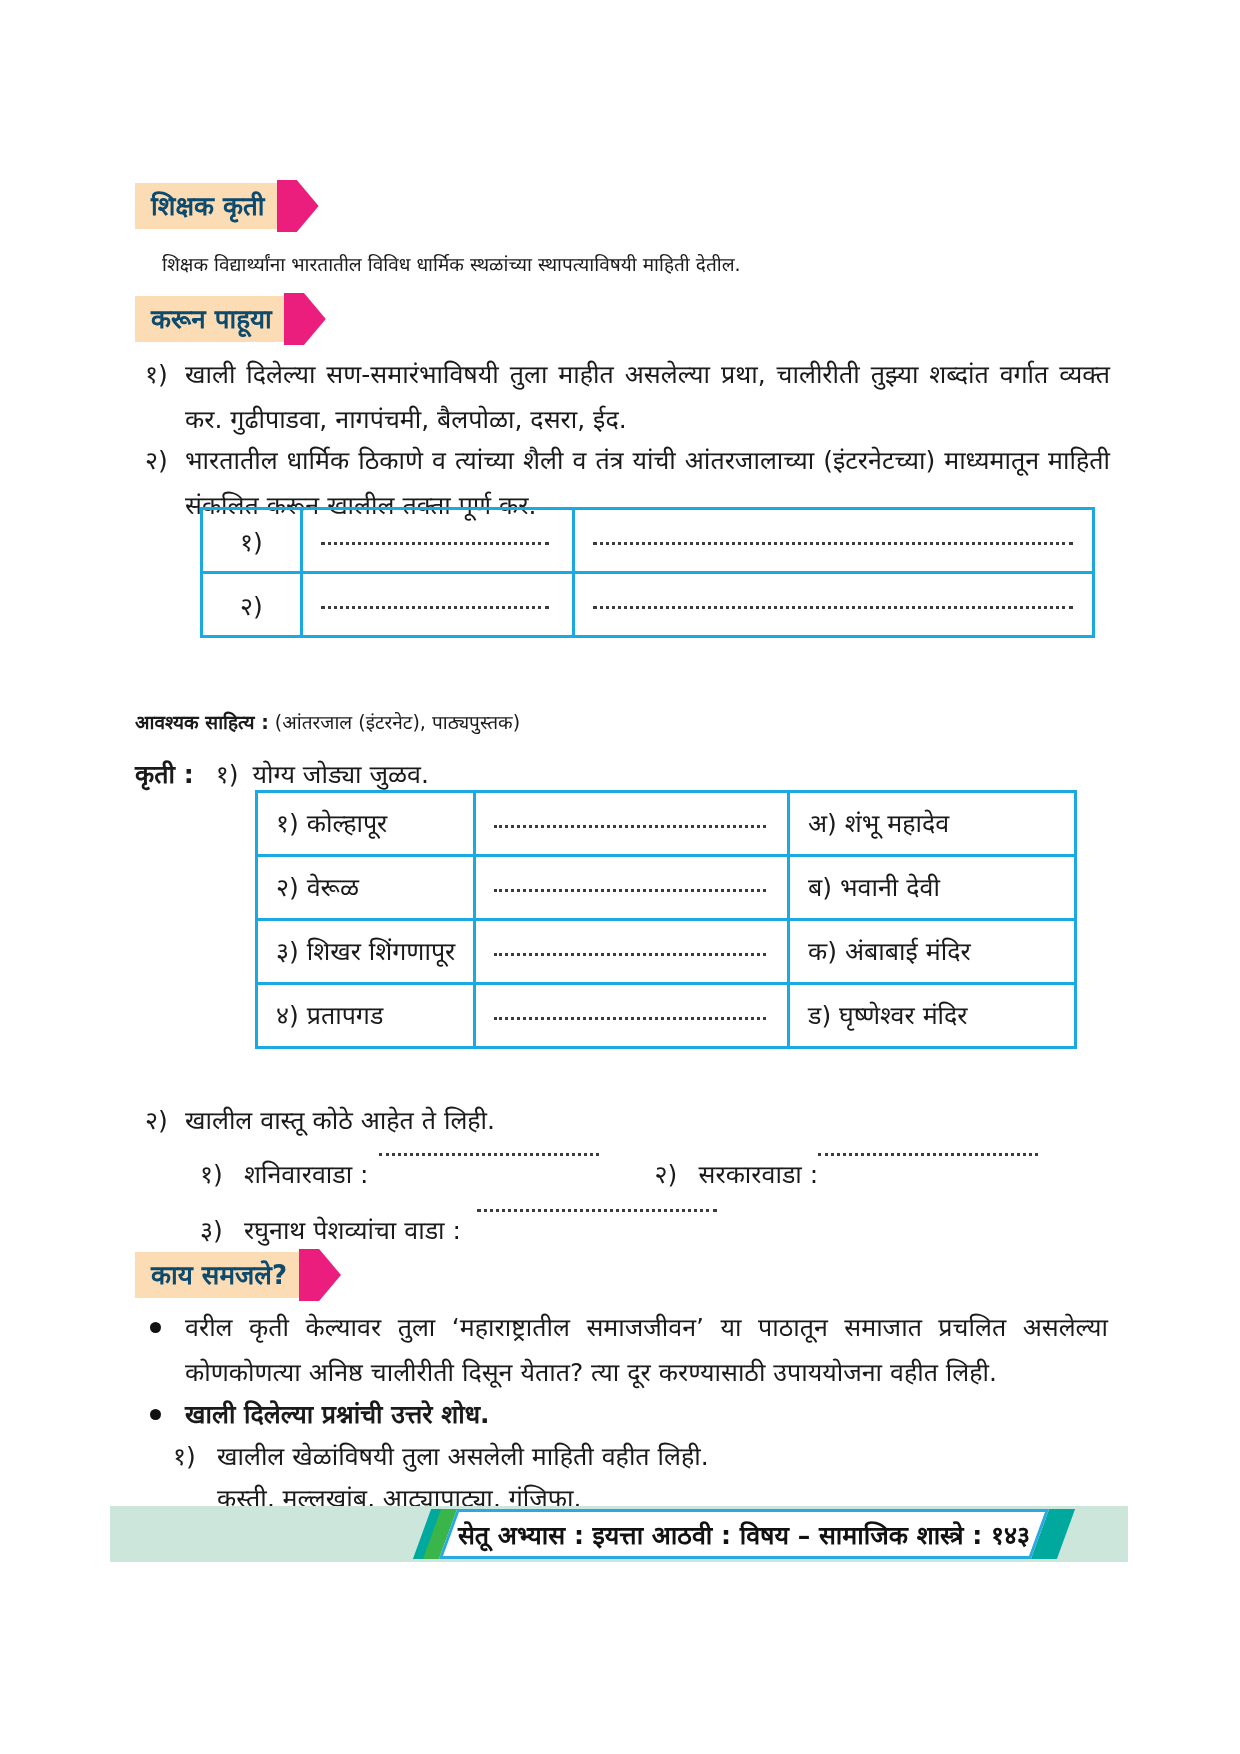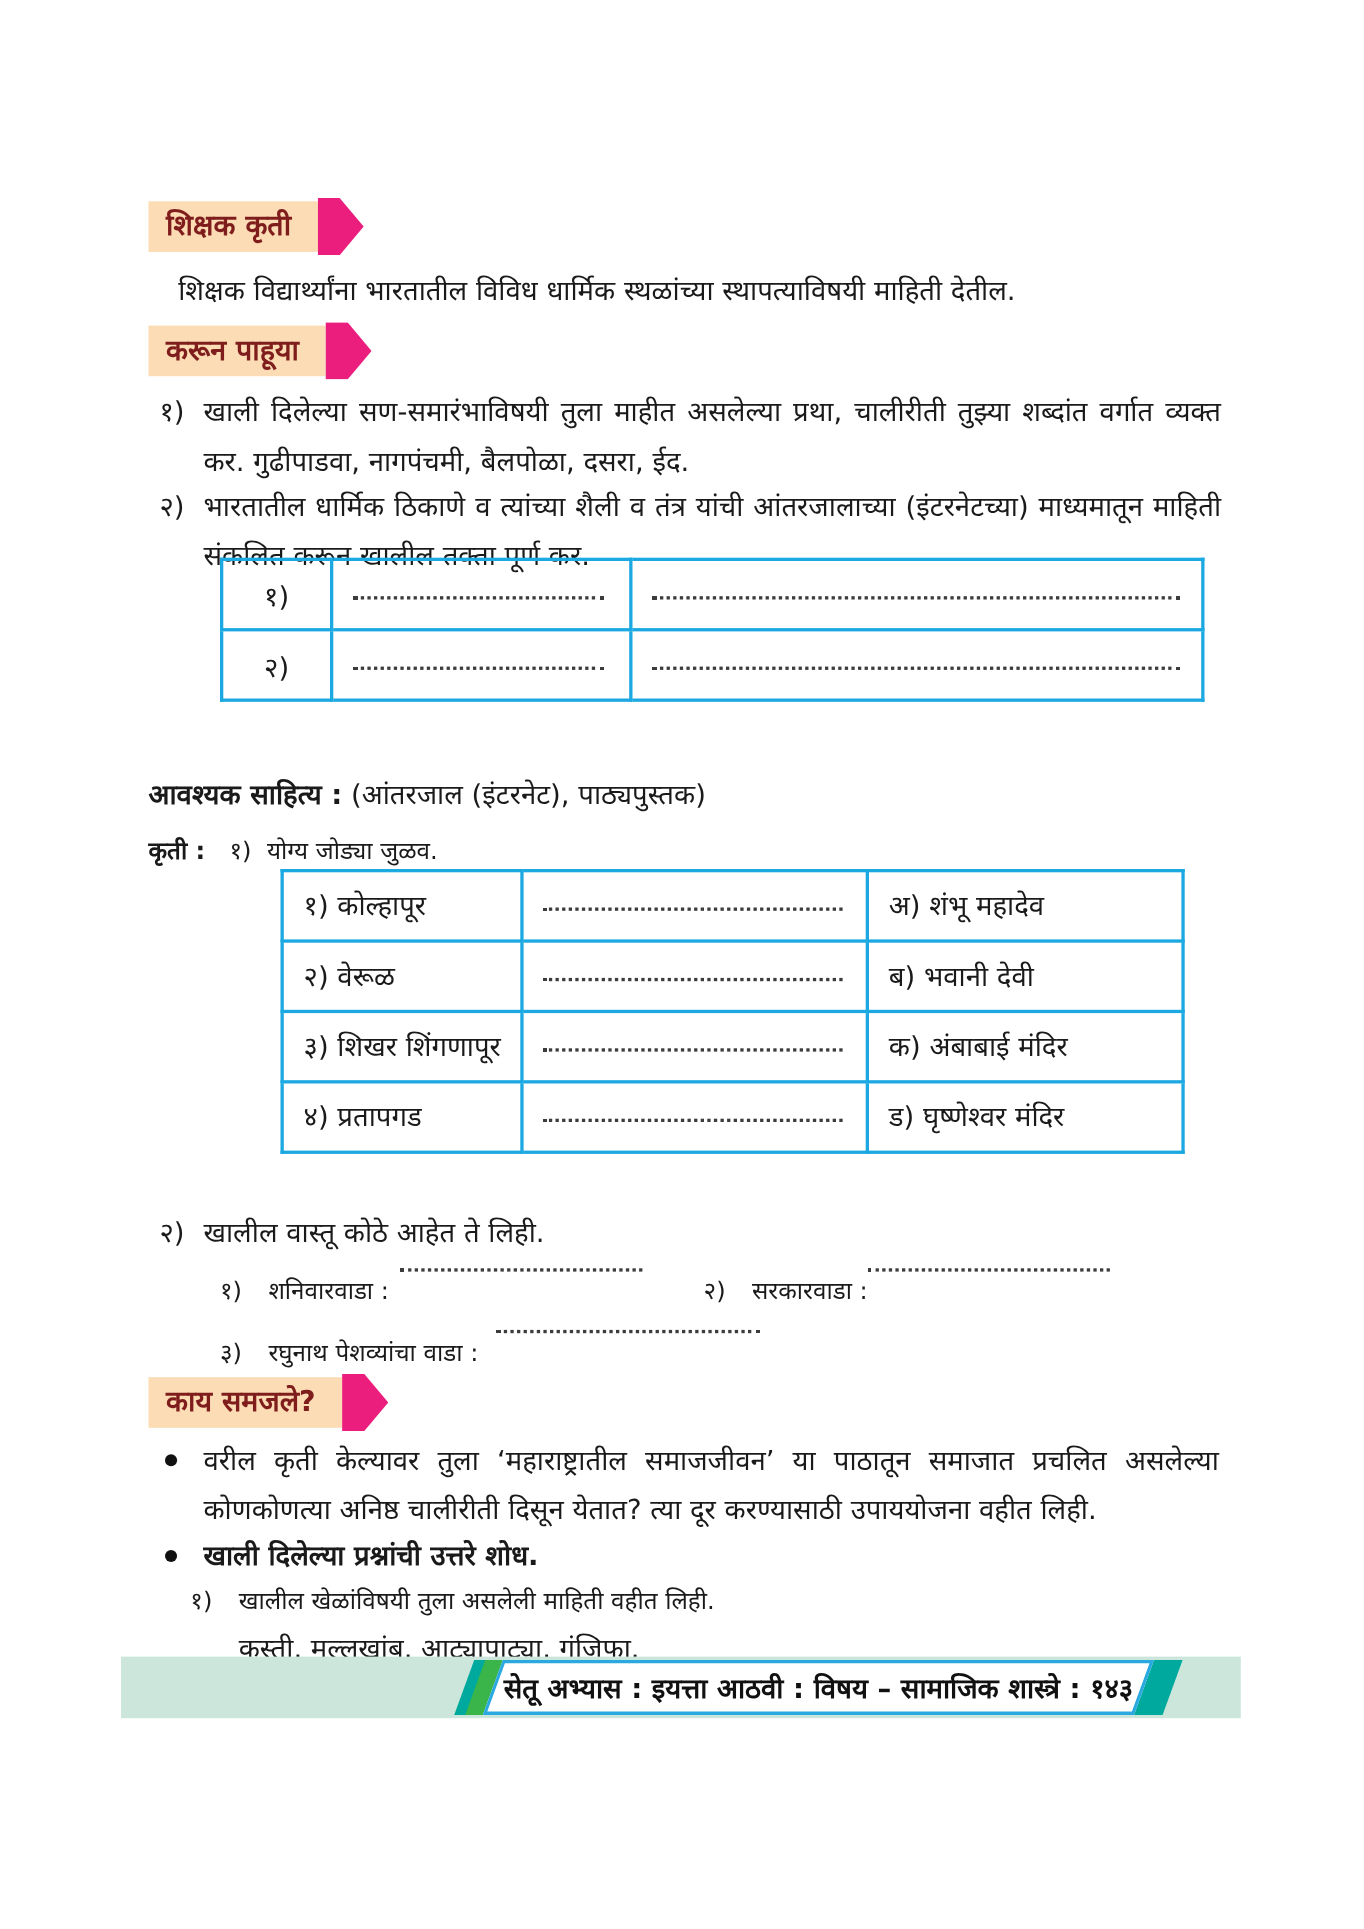--- a/index.html
+++ b/index.html
@@ -8,47 +8,47 @@
     position:relative; width:1240px; height:1754px; background:#ffffff;
     font-family:"DejaVu Sans","Liberation Sans",sans-serif;
     color:#1a1a1a; overflow:hidden;
   }
   .abs { position:absolute; }
 
   
   .badge {
     position:relative; display:inline-block; background:#FBDCB4;
     font-weight:bold; font-size:26px; line-height:46px; height:46px;
-    padding:0 24px 0 16px; color:#7f1d1d;
+    padding:0 12px 0 16px; color:#0c4a6e;
   }
   .badge-arrow {
     position:absolute; left:100%; top:-3px; width:42px; height:52px;
     background:#EB1E7D;
     clip-path: polygon(0 0, 48% 0, 100% 50%, 48% 100%, 0 100%);
   }
 
-  .para { font-size:25px; line-height:45px; text-align:justify; }
+  .para { font-size:19px; line-height:45px; text-align:justify; }
   .b { font-weight:bold; }
 
   .numitem { display:flex; align-items:flex-start; }
   .numitem .num { width:40px; flex:0 0 40px; font-size:25px; line-height:45px; }
   .numitem .txt { flex:1; font-size:25px; line-height:45px; text-align:justify; }
 
   
   table { border-collapse:collapse; }
   .blue-table { border:3px solid #1CA9E2; width:100%; }
   .blue-table td, .blue-table th { border:3px solid #1CA9E2; font-size:25px; vertical-align:top; }
   .blue-table th { background:#C6E9F8; font-weight:bold; text-align:center; padding:8px 6px; vertical-align:middle; }
   .dots {
     display:inline-block; border-bottom:3px dotted #3c3c3c; height:4px;
   }
   .cell-center { text-align:center; padding-top:14px; }
   .cell-pad { padding:12px 14px 6px 18px; }
 
-  .inline-row { display:flex; align-items:flex-start; font-size:22px; line-height:45px; }
+  .inline-row { display:flex; align-items:flex-start; font-size:25px; line-height:45px; }
   .inline-row .gap-num { width:44px; flex:0 0 44px; }
   .dots-inline { display:inline-block; border-bottom:3px dotted #3c3c3c; height:4px; vertical-align:11px; }
 
   .bullet-row { display:flex; align-items:flex-start; }
   .bullet-dot {
     flex:0 0 11px; width:11px; height:11px; border-radius:50%;
     background:#111; margin:17px 24px 0 0;
   }
   .bullet-txt { flex:1; font-size:25px; line-height:45px; text-align:justify; }
 

